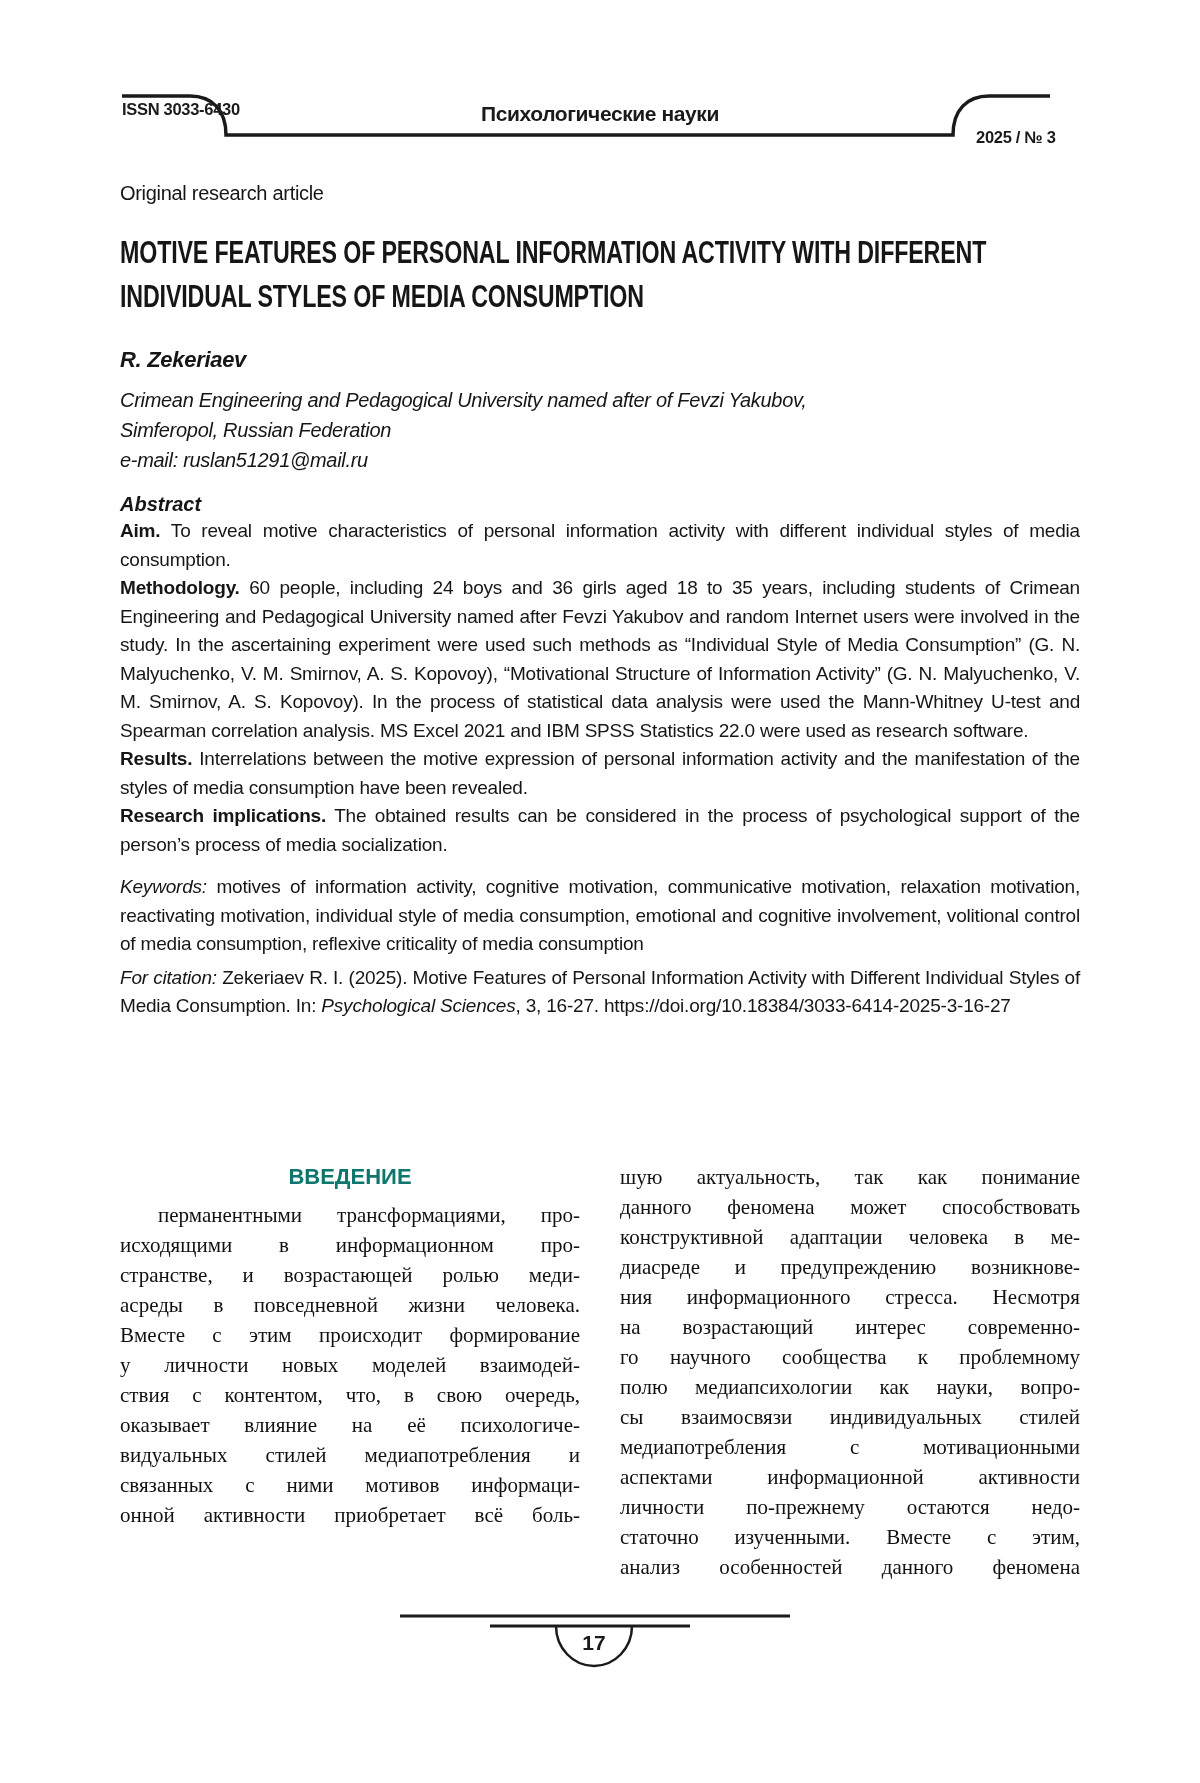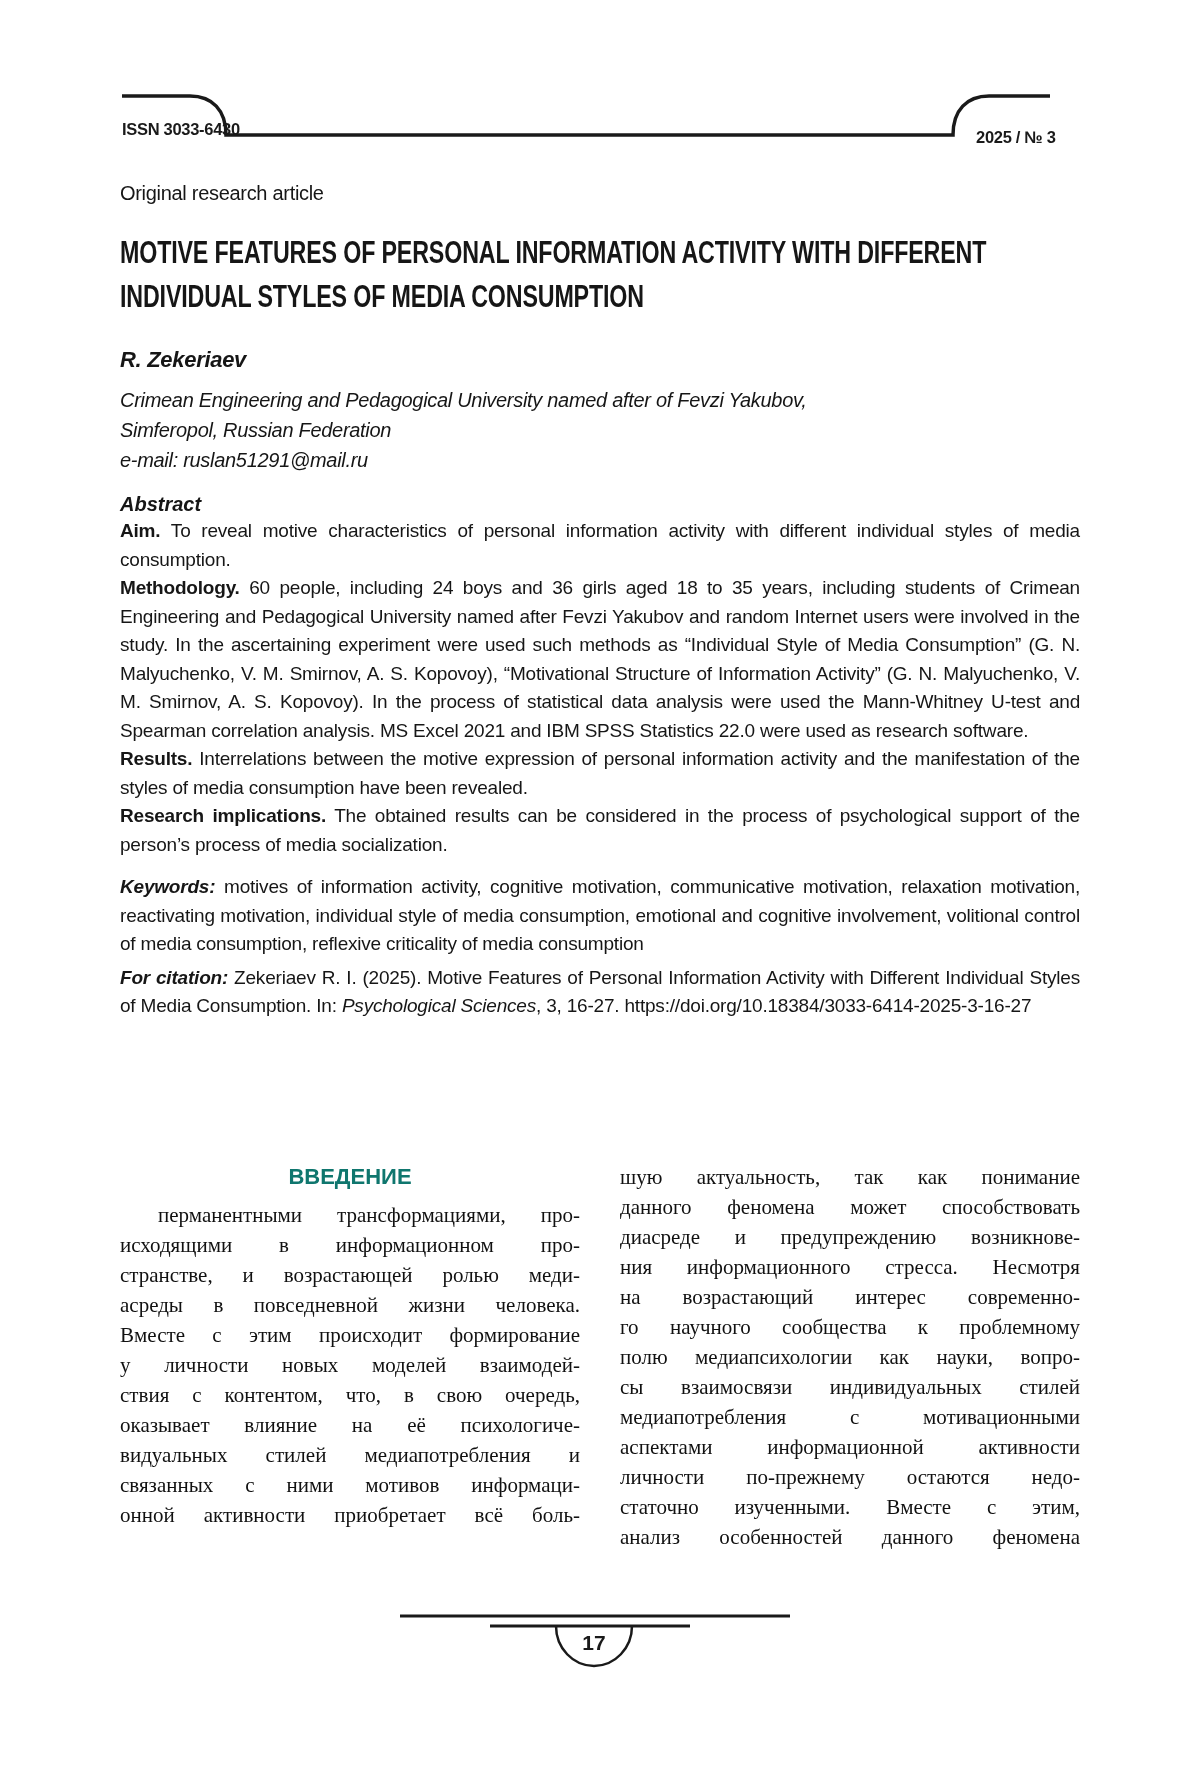--- a/index.html
+++ b/index.html
@@ -3,39 +3,39 @@
 <meta charset="utf-8">
 <style>
   html,body{margin:0;padding:0;background:#ffffff;}
   .page{position:relative;width:1200px;height:1783px;background:#ffffff;color:#161616;
         font-family:"Liberation Sans",sans-serif;overflow:hidden;}
 
   
   .header-band{position:absolute;top:0;left:0;width:1200px;height:160px;}
   .header-band svg{position:absolute;top:0;left:0;}
   .hdr-label{position:absolute;font-weight:bold;font-size:16.5px;letter-spacing:-0.3px;color:#1a1a1a;white-space:nowrap;}
-  .hdr-issn{left:122px;top:120px;}
+  .hdr-issn{left:122px;top:100px;}
   .hdr-journal{left:0;right:0;top:102px;text-align:center;font-size:21px;letter-spacing:-0.4px;}
   .hdr-issue{left:976px;top:104px;margin-top:24px;}
 
   
   .article-head{position:absolute;top:160px;left:120px;width:960px;}
   .article-type{margin-top:22px;font-size:20px;letter-spacing:-0.3px;}
   .title-block{margin-top:26px;}
   .title-line{font-weight:bold;font-size:31px;line-height:44px;white-space:nowrap;
               transform:scaleX(0.75);transform-origin:left top;letter-spacing:-0.2px;}
   .author{margin-top:28px;font-weight:bold;font-style:italic;font-size:22px;letter-spacing:-0.3px;}
   .affil{margin-top:12px;font-style:italic;font-size:20px;line-height:30px;letter-spacing:-0.3px;}
   .dates{margin-top:4px;text-align:right;font-style:italic;font-size:20px;line-height:34px;letter-spacing:-0.3px;}
   .abs-heading{margin-top:16px;font-weight:bold;font-style:italic;font-size:20px;line-height:26px;}
   .para{margin:0;font-size:19px;line-height:28.5px;letter-spacing:-0.2px;text-align:justify;}
   .para b{letter-spacing:-0.2px;}
   .kw{margin-top:14px;}
   .cit{margin-top:5px;}
-  .ilabel{font-weight:bold;font-style:italic;}
+  .ilabel{font-weight:normal;font-style:italic;}
 
   
   .intro{position:absolute;top:1162px;left:120px;width:960px;display:flex;gap:40px;
          font-family:"Liberation Serif",serif;font-size:21px;color:#111;}
   .col{flex:0 0 460px;width:460px;}
   .intro-heading{margin:0 0 8px 0;font-family:"Liberation Sans",sans-serif;font-weight:bold;
                  font-size:22px;line-height:30px;text-align:center;color:#0f766e;}
   .rline{line-height:30px;text-align:justify;text-align-last:justify;}
   .indent-first .rline:first-child{text-indent:38px;}
 
@@ -47,20 +47,21 @@
 </head>
 <body>
 
 <div class="page">
 
   <div class="header-band">
     <svg width="1200" height="160" viewBox="0 0 1200 160">
       <path d="M 122 96 L 190 96 C 212 96 226 110 226 135 L 953 135 C 953 110 967 96 989 96 L 1050 96" fill="none" stroke="#1a1a1a" stroke-width="3.5"></path>
     </svg>
     <div class="hdr-label hdr-issn">ISSN 3033-6430</div>
+    <div class="hdr-label hdr-journal">Психологические науки</div>
     <div class="hdr-label hdr-issue">2025 / № 3</div>
   </div>
 
   <div class="article-head">
     <div class="article-type">Original research article</div>
 
     <div class="title-block">
       <div class="title-line">MOTIVE FEATURES OF PERSONAL INFORMATION ACTIVITY WITH DIFFERENT</div>
       <div class="title-line">INDIVIDUAL STYLES OF MEDIA CONSUMPTION</div>
     </div>
@@ -102,20 +103,21 @@
           <div class="rline">оказывает влияние на её психологиче-</div>
           <div class="rline">видуальных стилей медиапотребления и</div>
           <div class="rline">связанных с ними мотивов информаци-</div>
           <div class="rline">онной активности приобретает всё боль-</div>
         </div>
     </div>
     <div class="col">
       <div class="lines">
           <div class="rline">шую актуальность, так как понимание</div>
           <div class="rline">данного феномена может способствовать</div>
+          <div class="rline">конструктивной адаптации человека в ме-</div>
           <div class="rline">диасреде и предупреждению возникнове-</div>
           <div class="rline">ния информационного стресса. Несмотря</div>
           <div class="rline">на возрастающий интерес современно-</div>
           <div class="rline">го научного сообщества к проблемному</div>
           <div class="rline">полю медиапсихологии как науки, вопро-</div>
           <div class="rline">сы взаимосвязи индивидуальных стилей</div>
           <div class="rline">медиапотребления с мотивационными</div>
           <div class="rline">аспектами информационной активности</div>
           <div class="rline">личности по-прежнему остаются недо-</div>
           <div class="rline">статочно изученными. Вместе с этим,</div>

